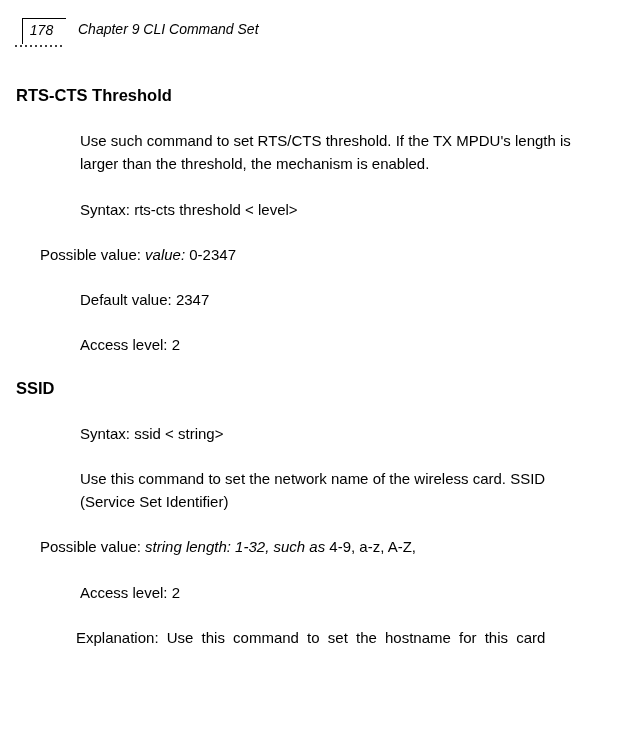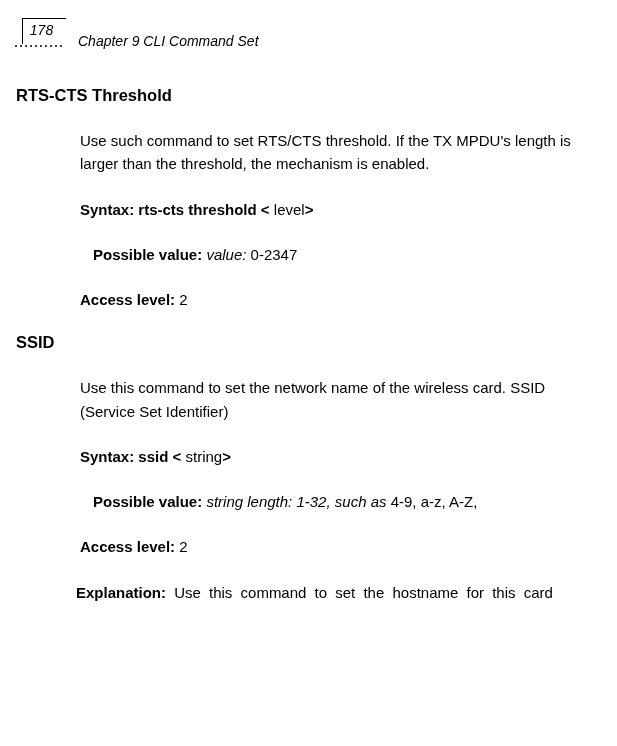--- a/index.html
+++ b/index.html
@@ -34,21 +34,21 @@
       font-size: 14px;
       display: flex;
       align-items: center;
       justify-content: center;
       padding-bottom: 4px;
       padding-right: 6px;
     }
     .header-title {
       position: absolute;
       left: 68px;
-      top: 15px;
+      top: 3px;
       font-style: italic;
       font-size: 14px;
     }
     .dots {
       position: absolute;
       left: 5px;
       top: 27px;
       display: flex;
       gap: 3px;
     }
@@ -70,25 +70,25 @@
     }
     .para {
       font-size: 15px;
       line-height: 1.55;
       margin-left: 64px;
       margin-bottom: 22px;
     }
     .para-tight {
       font-size: 15px;
       line-height: 1.55;
-      margin-left: 77px;
+      margin-left: 24px;
       margin-bottom: 22px;
     }
     .bold {
-      font-weight: bold;
+      font-weight: normal;
     }
     .italic {
       font-style: italic;
     }
     .explanation {
       font-size: 15px;
       line-height: 1.55;
       margin-left: 60px;
       text-align: justify;
       word-spacing: 4px;
@@ -121,32 +121,35 @@
   <div class="para">Use such command to set RTS/CTS threshold. If the TX MPDU's length is larger than the threshold, the mechanism is enabled.</div>
 
   <div class="para">
     <span class="bold">Syntax: rts-cts threshold &lt; </span><span>level</span><span class="bold">&gt;</span>
   </div>
 
   <div class="para-tight">
     <span class="bold">Possible value: </span><span class="italic">value: </span><span> 0-2347</span>
   </div>
 
+  <div class="para">
+    <span class="bold">Default value: </span><span>2347</span>
+  </div>
 
   <div class="para">
     <span class="bold">Access level: </span><span>2</span>
   </div>
 
   <div class="heading">SSID</div>
 
-  <div class="para">Use this command to set the network name of the wireless card. SSID (Service Set Identifier)</div>
-
   <div class="para">
     <span class="bold">Syntax: ssid &lt; </span><span>string</span><span class="bold">&gt;</span>
   </div>
+
+  <div class="para">Use this command to set the network name of the wireless card. SSID (Service Set Identifier)</div>
 
   <div class="para-tight">
     <span class="bold">Possible value: </span><span class="italic">string length: 1-32, such as </span><span>4-9, a-z, A-Z,</span>
   </div>
 
   <div class="para">
     <span class="bold">Access level: </span><span>2</span>
   </div>
 
   <div class="explanation">

